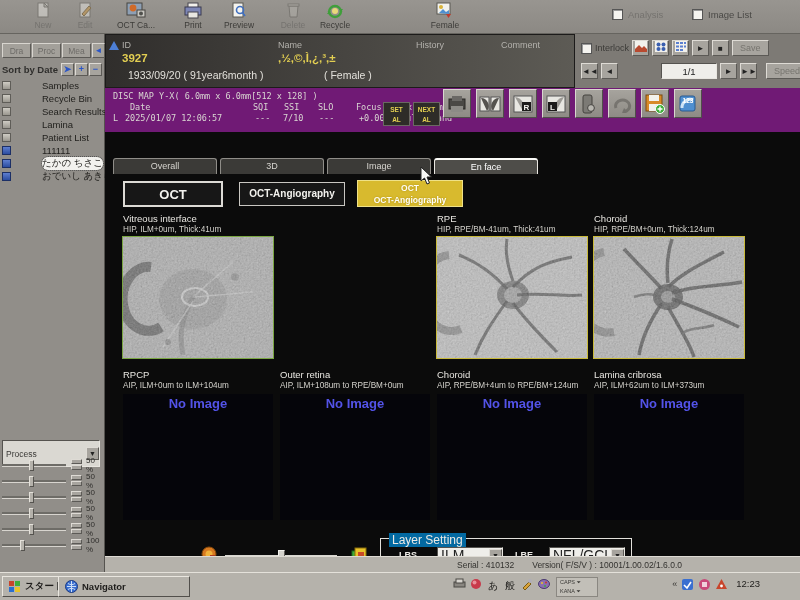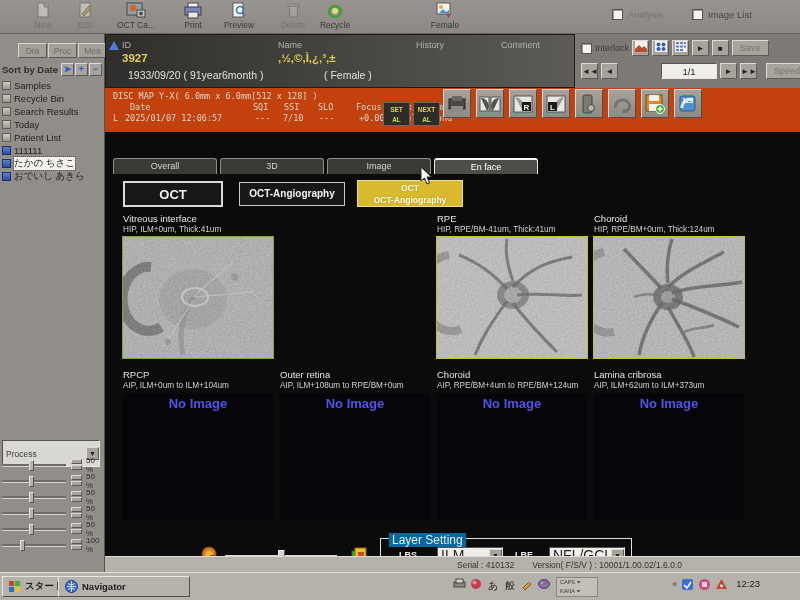--- a/index.html
+++ b/index.html
@@ -17,35 +17,35 @@
   .tb-item.disabled svg { opacity:.45; }
   .tb-check { position:absolute; top:9px; display:flex; align-items:center; gap:5px; }
   .chk { width:11px; height:11px; background:#f5f4f0; border:1px solid #555;
          box-shadow:inset 1px 1px 0 #999; }
   .tb-check .clabel { font-size:9.5px; color:#4a4946; }
   .tb-check.dim .clabel { color:#75736f; }
 
   
   .sidebar { position:absolute; left:0; top:34px; width:105px; height:538px;
              background:#918e89; border-right:1px solid #55534f; }
-  .side-tabs { position:absolute; left:18px; top:9px; display:flex; gap:1px; }
+  .side-tabs { position:absolute; left:2px; top:9px; display:flex; gap:1px; }
   .side-tab { width:29px; height:15px; background:#a3a09a; border:1px solid;
               border-color:#d8d5cf #5c5a56 #5c5a56 #d8d5cf; font-size:8.5px;
               color:#6e6c68; text-align:center; line-height:14px; }
   .side-arrow { width:13px; height:15px; background:#a3a09a; border:1px solid;
                 border-color:#d8d5cf #5c5a56 #5c5a56 #d8d5cf; color:#2a55c8;
                 font-size:8px; text-align:center; line-height:14px; }
   .sort-row { position:absolute; left:2px; top:27px; width:101px; height:16px; display:flex; align-items:center; }
   .sort-label { font-size:9.5px; font-weight:bold; color:#2f2e2c; width:58px; }
   .mini-btn { width:13px; height:13px; background:#a7a49e; border:1px solid;
               border-color:#dedbd5 #5c5a56 #5c5a56 #dedbd5; font-size:9px; font-weight:bold;
               color:#2a55c8; text-align:center; line-height:11px; margin-left:1px; }
   .side-list { position:absolute; left:0; top:45px; width:105px; }
-  .side-item { display:flex; align-items:center; height:13px; padding-left:2px; font-size:9.5px; color:#23221f; white-space:nowrap; }
-  .side-item.selected .silabel { background:#f2f1ee; outline:1px dotted #555; }
+  .side-item { display:flex; align-items:center; height:13px; padding-left:2px; font-size:9.5px; color:#23221f; white-space:nowrap;gap:28px; }
+  .side-item.selected .silabel { background:#f2f1ee; outline:1px dotted #555;border-radius:6px; }
   .sicon { width:9px; height:9px; margin-right:3px; flex:none; }
   .sicon.folder { background:linear-gradient(180deg,#cfccc4,#9a978f); border:1px solid #5f5d58; }
   .sicon.person { background:linear-gradient(180deg,#5f7fd0,#2c4da0); border:1px solid #1c2f66; }
   .process-dd { position:absolute; left:2px; top:406px; width:98px; height:27px;
                 background:#dad8d2; border:1px solid; border-color:#55534f #e8e6e0 #e8e6e0 #55534f;
                 display:flex; align-items:center; }
   .process-dd .pdlabel { flex:1; font-size:8.5px; color:#3a3936; padding-left:3px; }
   .dd-arrow { width:13px; height:13px; background:#a7a49e; border:1px solid;
               border-color:#dedbd5 #5c5a56 #5c5a56 #dedbd5; font-size:7px; color:#222;
               text-align:center; line-height:12px; }
@@ -79,21 +79,21 @@
             text-align:center; line-height:15px; overflow:hidden; }
   .gray-btn { height:16px; background:#a7a49e; border:1px solid;
               border-color:#dedbd5 #5c5a56 #5c5a56 #dedbd5; font-size:9px; color:#77756f;
               text-align:center; padding:0 7px; line-height:14px; }
   .counter-box { width:56px; height:16px; background:#efeeea; border:1px solid;
                  border-color:#55534f #e8e6e0 #e8e6e0 #55534f; font-size:9.5px; color:#222;
                  text-align:center; line-height:15px;margin-left:40px; }
   .ilock-label { font-size:9px; color:#3c3b38; }
 
   
-  .scan-row { position:absolute; left:0; top:54px; width:695px; height:44px; background:#c2410c;padding-left:20px; }
+  .scan-row { position:absolute; left:0; top:54px; width:695px; height:44px; background:#701a75;padding-left:20px; }
   .scan-txt { position:absolute; font-family:"DejaVu Sans Mono", monospace; font-size:8.5px; color:#d9d7d2; white-space:pre; }
   .al-btn { position:absolute; width:27px; height:24px; background:#2e2c28; border:1px solid #6a6862;
             color:#e3cf52; font-size:6.5px; font-weight:bold; text-align:center; line-height:1.5;
             padding-top:2px; }
   .al-btn i { display:block; font-style:normal; }
   .icon-row { position:absolute; left:338px; top:1px; display:flex; gap:5px; }
   .big-icon-btn { width:28px; height:29px; background:linear-gradient(180deg,#a6a39d,#8e8b85);
                   border:1px solid; border-color:#d9d6d0 #504e4a #504e4a #d9d6d0;
                   display:flex; align-items:center; justify-content:center; font-size:9px; }
 
@@ -285,21 +285,21 @@
       <div class="side-item">
           <span class="sicon folder"></span>
           <span class="silabel">Recycle Bin</span>
         </div>
       <div class="side-item">
           <span class="sicon folder"></span>
           <span class="silabel">Search Results</span>
         </div>
       <div class="side-item">
           <span class="sicon folder"></span>
-          <span class="silabel">Today</span>
+          <span class="silabel">Lamina</span>
         </div>
       <div class="side-item">
           <span class="sicon folder"></span>
           <span class="silabel">Patient List</span>
         </div>
       <div class="side-item">
           <span class="sicon person"></span>
           <span class="silabel">111111</span>
         </div>
       <div class="side-item selected">

